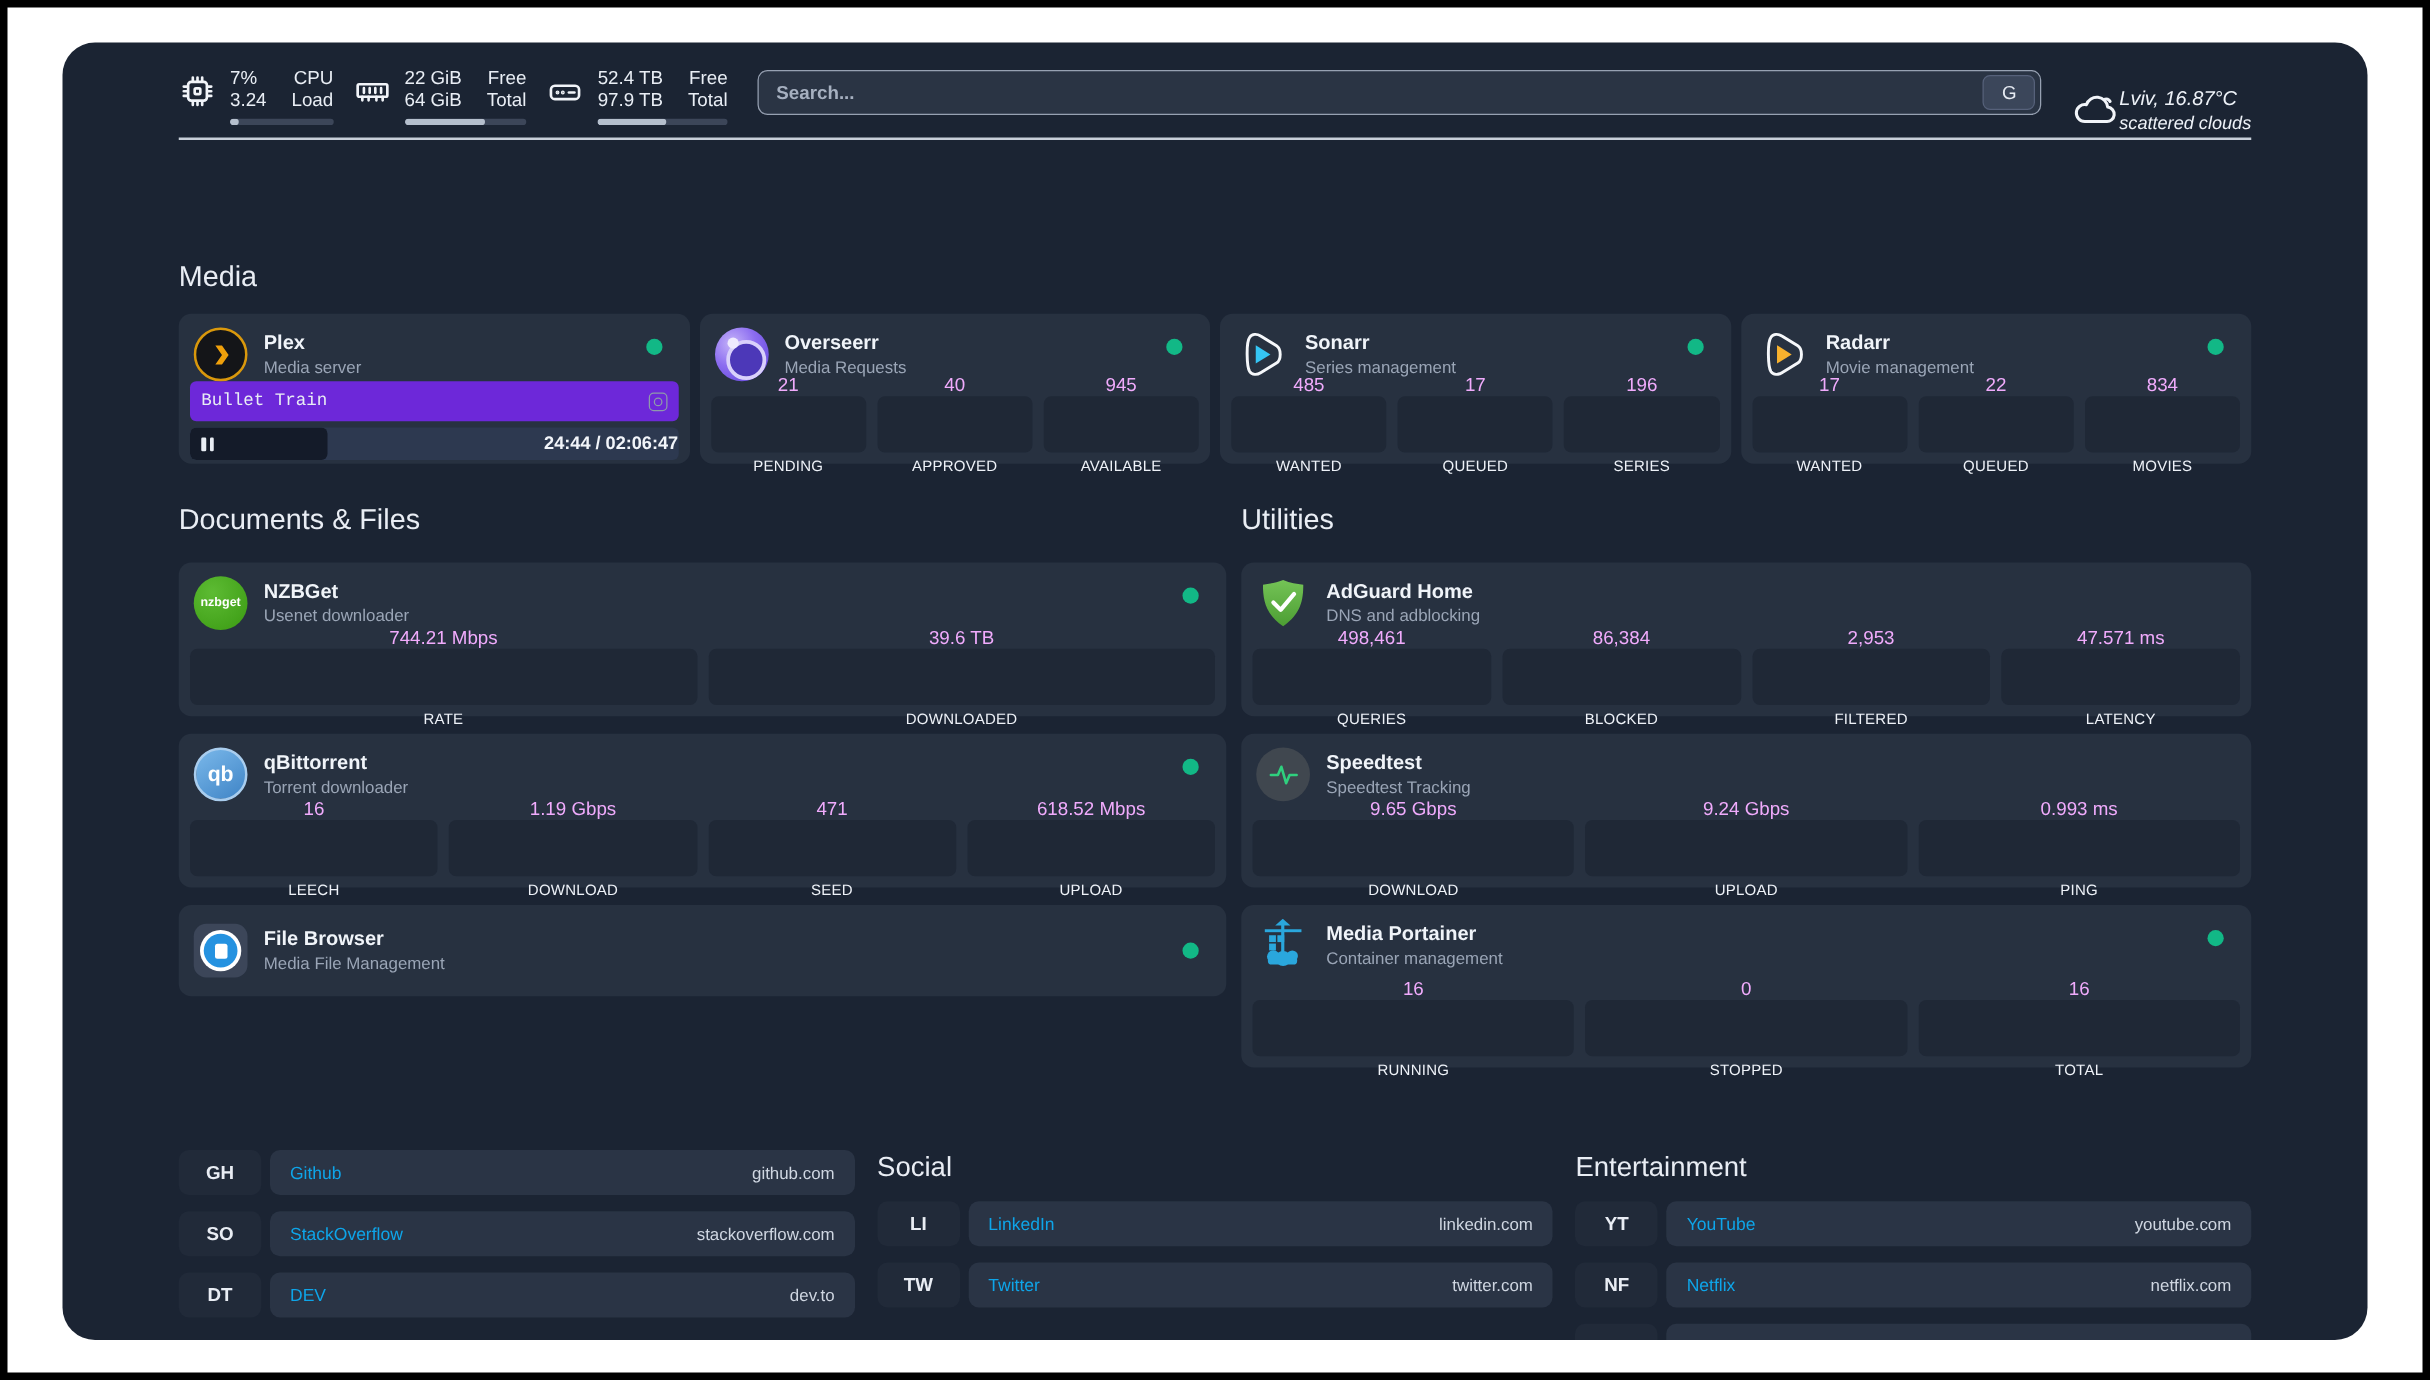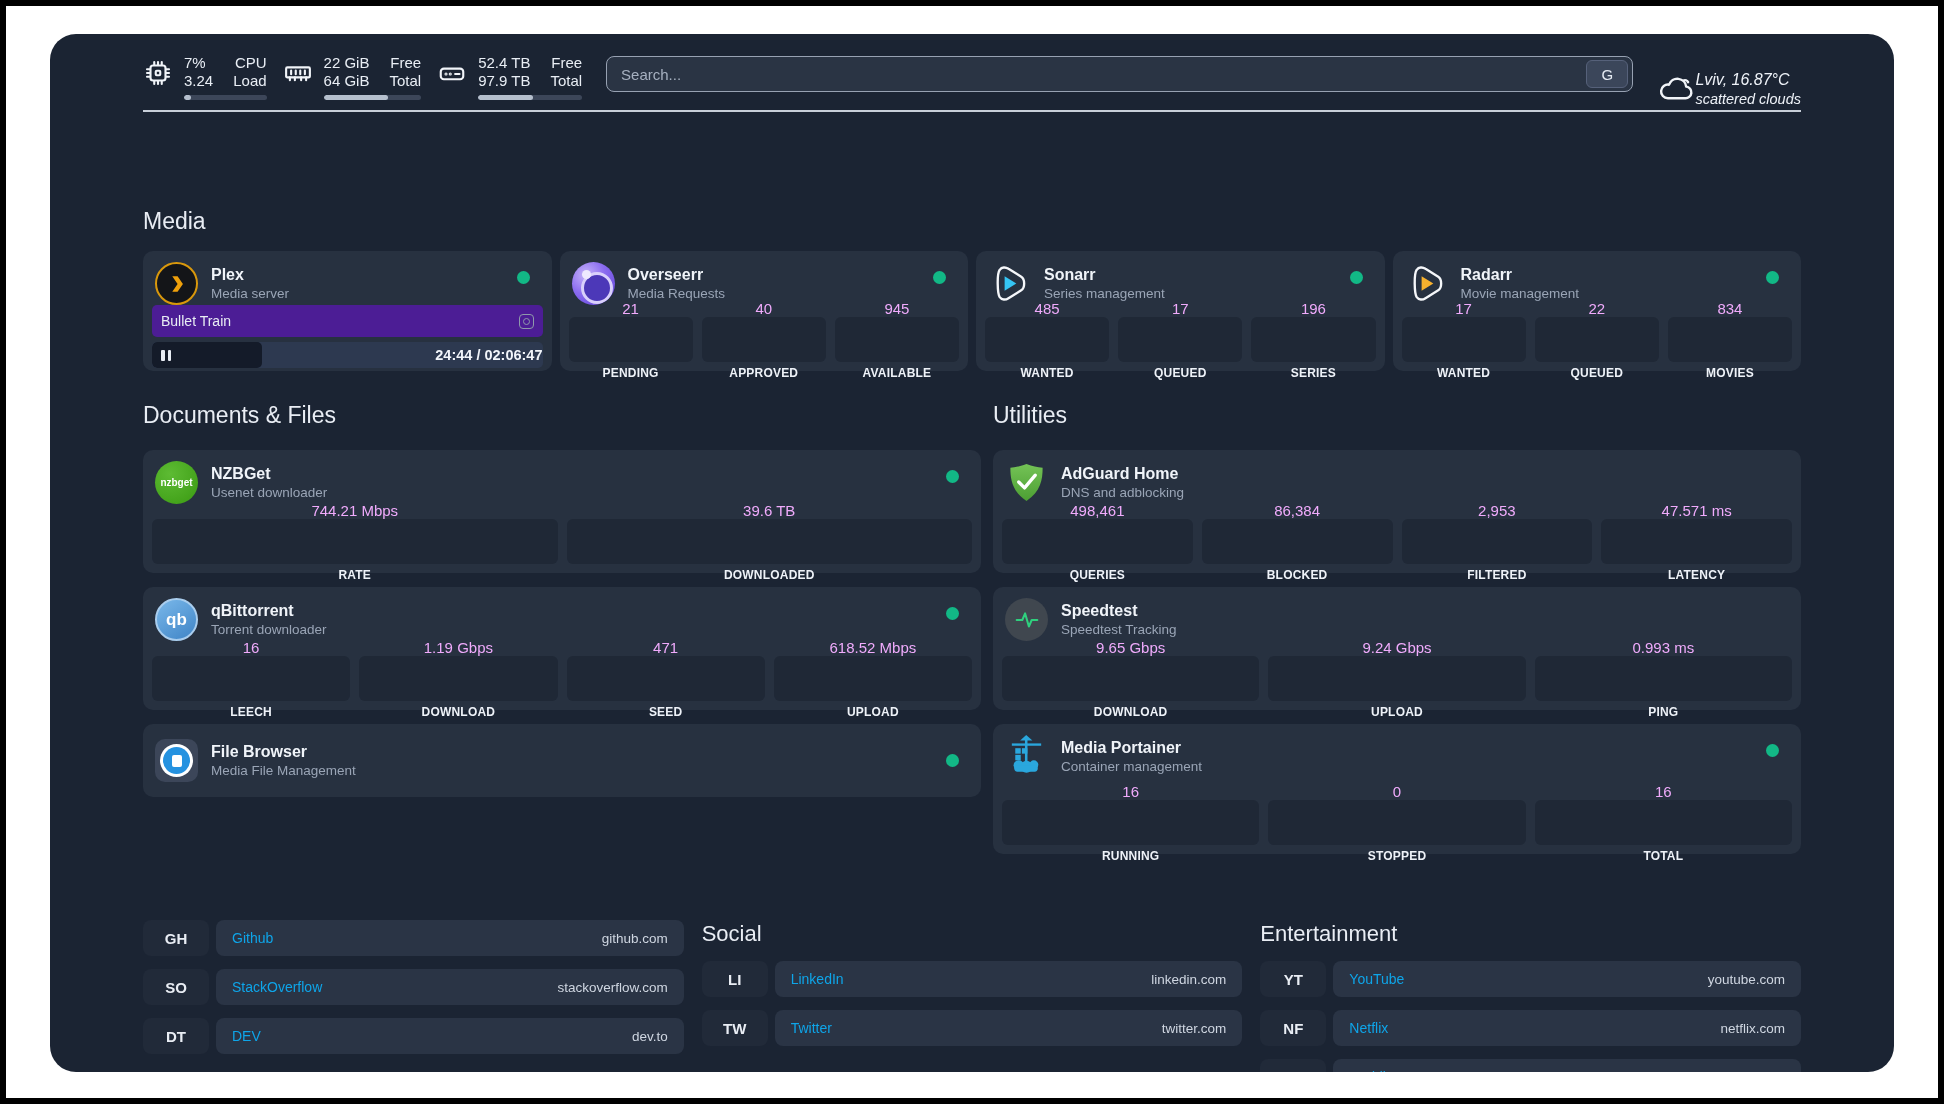--- a/index.html
+++ b/index.html
@@ -25,21 +25,21 @@
   .stat-body { display:flex; flex-direction:column; }
   .stat-cols { display:flex; gap:20px; }
   .stat-vals, .stat-labs { display:flex; flex-direction:column; font-size:15px; line-height:18px; color:#e9eef5; font-weight:500; }
   .stat-labs { align-items:flex-end; }
   .stat-bar { margin-top:5px; height:5px; border-radius:3px; background:#3c4659; overflow:hidden; }
   .stat-fill { height:100%; background:#b5bfcd; border-radius:3px; }
 
   .search { flex:1; margin:2px 24px 0 24px; height:36px; border:1px solid #97a1b2; border-radius:8px;
             background:#2a3444; display:flex; align-items:center; }
   .search input { flex:1; background:transparent; border:none; outline:none; color:#cdd5e1;
-                  font-size:15px; padding:0 14px; font-family:inherit; }
+                  font-size:15px; padding:0 14px; font-family:inherit;font-weight:bold; }
   .search input::placeholder { color:#a6b0c0; }
   .gbtn { width:42px; height:28px; margin-right:4px; border-radius:6px; background:#3b465a;
           border:1px solid #56617a; color:#e6ebf3; font-size:15px; font-weight:500;
           display:flex; align-items:center; justify-content:center; cursor:pointer; font-family:inherit; }
 
   .weather { display:flex; align-items:center; color:#eef2f8; flex:none; margin-top:16px;font-style:italic; }
   .weather-title { font-size:16px; font-weight:500; line-height:20px; }
   .weather-sub { font-size:14.5px; line-height:19px; }
 
   .divider { border:none; height:2px; background:#c8cfd9; margin-top:10px; }
@@ -55,26 +55,26 @@
   .card-head { display:flex; align-items:center; gap:13px; padding:11px 12px 0 12px; }
   .app-icon { width:43px; height:43px; flex:none; display:flex; align-items:center; justify-content:center; position:relative; }
   .app-name { font-size:16px; font-weight:600; color:#f0f4f9; line-height:20px; }
   .app-desc { font-size:13.5px; color:#9aa5b6; line-height:18px; }
   .dot { position:absolute; top:20px; right:22px; width:13px; height:13px; border-radius:50%; background:#12b886; }
 
   .stat-row { display:flex; gap:9px; padding:0 9px; margin-top:auto; margin-bottom:9px; }
   .stat-box { flex:1; height:45px; background:#1f2836; border-radius:6px;
               display:flex; flex-direction:column; align-items:center; justify-content:center; gap:1px; }
   .stat-value { font-size:15px; color:#f0abfc; }
-  .stat-label { font-size:12px; font-weight:700; color:#eef2f8; letter-spacing:.2px;margin-top:48px; }
+  .stat-label { font-size:12px; font-weight:400; color:#eef2f8; letter-spacing:.2px;margin-top:48px; }
 
   
   .plex-body { margin-top:auto; padding:0 9px 4px 9px; display:flex; flex-direction:column; gap:5px; }
-  .np-row { height:23px; background:#4c1d95; border-radius:5px; display:flex; align-items:center;
-            padding:16px 9px; color:#e8edf4; font-size:14px; }
+  .np-row { height:23px; background:#6d28d9; border-radius:5px; display:flex; align-items:center;
+            padding:16px 9px; color:#e8edf4; font-size:14px;font-family:Liberation Mono, monospace; }
   .np-icon { margin-left:auto; width:15px; height:15px; border:1.5px solid #8e99ab; border-radius:4px; position:relative; }
   .np-icon::after { content:""; position:absolute; inset:3px; border:1.5px solid #8e99ab; border-radius:50%; }
   .player-row { height:26px; background:#2d3950; border-radius:5px; display:flex; align-items:center; overflow:hidden; }
   .player-pill { width:110px; height:100%; background:#141b29; border-radius:5px; display:flex; align-items:center; padding-left:9px; }
   .pause-icon { display:flex; gap:3px; }
   .pause-icon i { width:3.5px; height:11px; background:#e8edf4; border-radius:1px; }
   .player-time { margin-left:auto; font-size:14.5px; font-weight:700; color:#f2f5fa; }
 
   
   .two-col { display:flex; gap:12px; margin-top:30px; }

